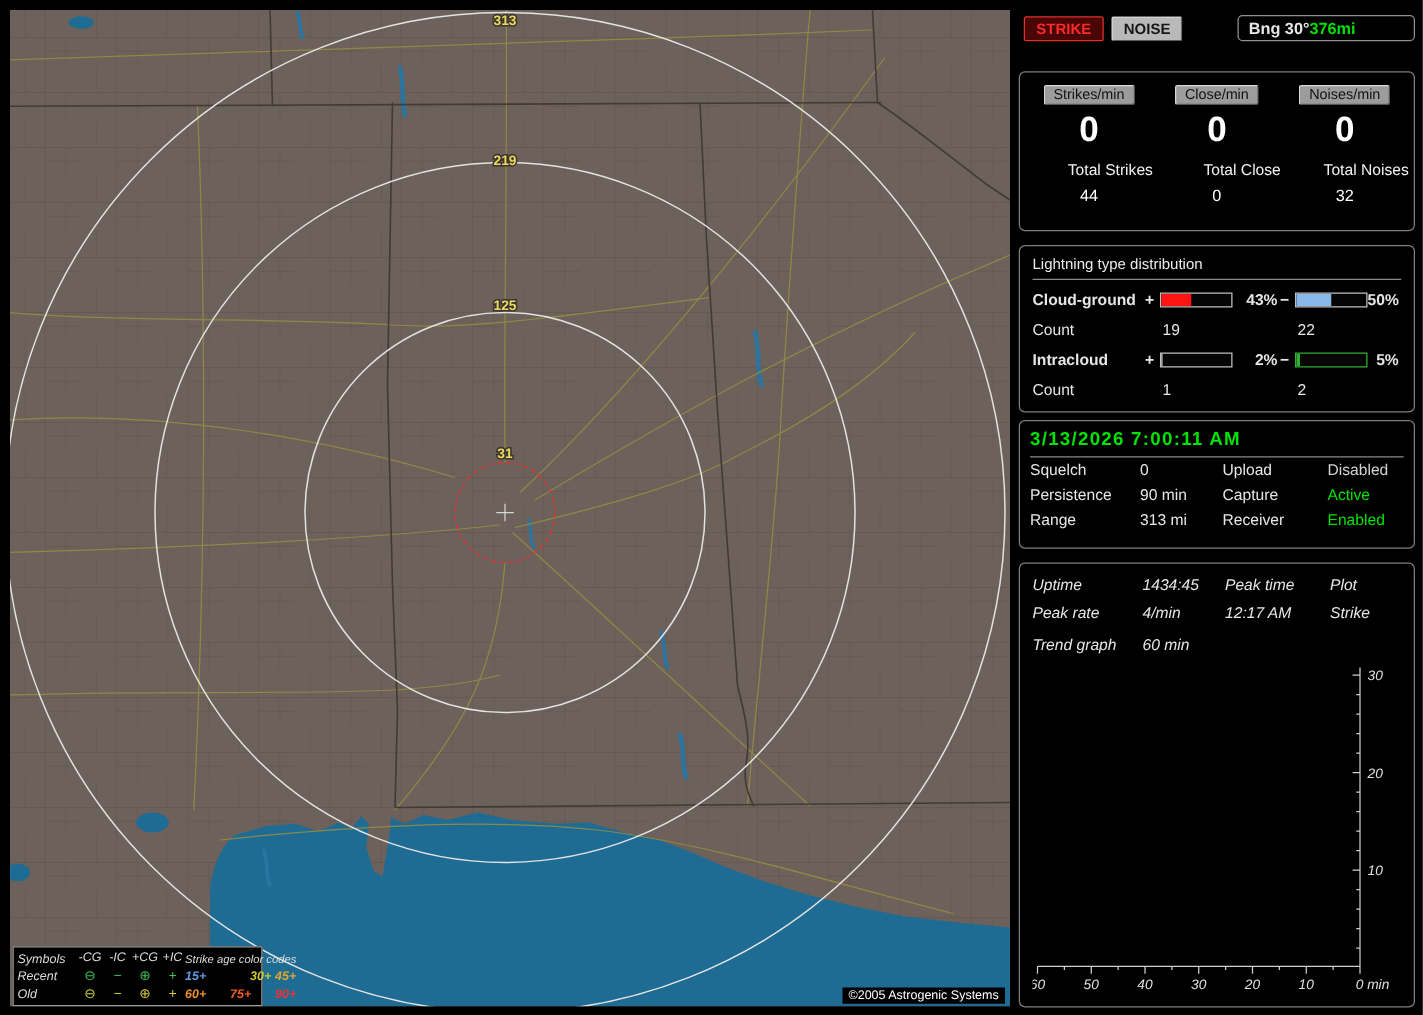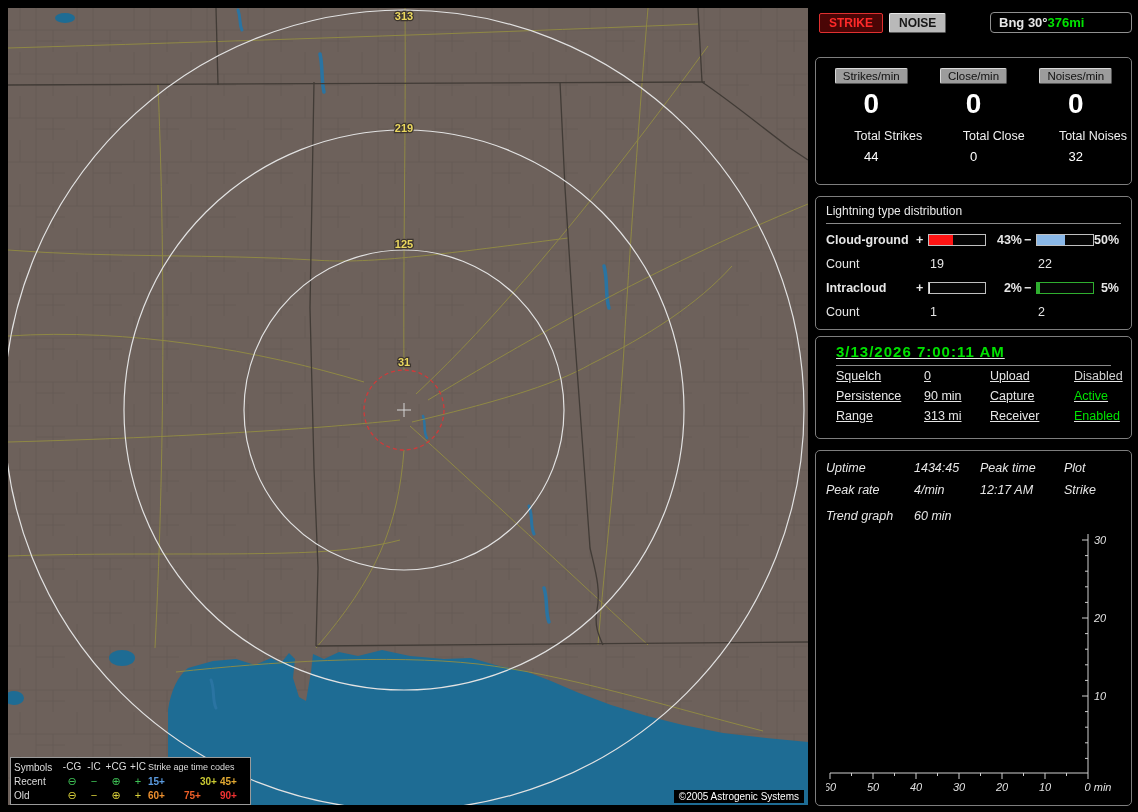--- a/index.html
+++ b/index.html
@@ -6,22 +6,22 @@
   body{width:1138px;height:812px;background:#000;position:relative;overflow:hidden;
        font-family:"Liberation Sans","DejaVu Sans",sans-serif;color:#e6e6e6;}
 
   
   .map-wrap{position:absolute;left:8px;top:8px;width:800px;height:797px;background:#6d615b;}
   .map-wrap svg{display:block;}
   .copyright{position:absolute;right:4px;bottom:2px;background:#000;color:#fff;
              font-size:10px;padding:1px 5px;white-space:nowrap;}
 
   
-  .legend{position:absolute;left:10px;top:757px;width:241px;background:#000;
-          border:1px solid #9a9a9a;font-size:10px;color:#dcdcdc;padding:2px 3px;box-sizing:border-box;}
+  .legend{position:absolute;left:10px;top:757px;width:200px;background:#000;
+          border:1px solid #9a9a9a;font-size:10px;color:#dcdcdc;padding:2px 3px;box-sizing:border-box;font-style:italic;}
   .lg-row{display:grid;grid-template-columns:46px 24px 20px 24px 20px 36px 36px 32px;
           align-items:center;height:14px;white-space:nowrap;}
   .lg-age-head{grid-column:6/span 3;font-size:9px;}
   .lg-sym{text-align:center;font-size:11px;line-height:10px;}
   .lg-age{font-weight:bold;}
 
   
   .panelbox{position:absolute;left:815px;width:317px;background:#000;
             border:1px solid #7e7e7e;border-radius:5px;box-sizing:border-box;}
 
@@ -45,21 +45,21 @@
   .p-dist{top:196px;height:134px;padding:7px 10px;}
   .dist-title{font-size:12px;color:#eaeaea;padding-bottom:5px;border-bottom:1px solid #8a8a8a;}
   .distgrid{display:grid;grid-template-columns:90px 12px 58px 38px 12px 58px 27px;
             align-items:center;row-gap:10px;margin-top:9px;font-size:12.5px;}
   .bold{font-weight:bold;}
   .bar{height:10px;border:1px solid #c0c0c0;background:#050505;position:relative;overflow:hidden;}
   .bar .fill{position:absolute;left:0;top:0;bottom:0;}
   .pct{font-weight:bold;text-align:right;padding-right:2px;}
   .cnt{padding-left:2px;}
 
-  .p-status{top:336px;height:103px;padding:6px 20px;text-decoration:underline;}
+  .p-status{top:336px;height:103px;padding:6px 8px;}
   .dt{font-size:15px;font-weight:bold;letter-spacing:1px;padding-bottom:5px;border-bottom:1px solid #8a8a8a;}
   .inforow{display:grid;grid-template-columns:88px 66px 84px 1fr;font-size:12.5px;height:20px;align-items:center;}
   .p-status .inforow:first-of-type{margin-top:5px;}
   .gray{color:#d2d2d2;}
 
   .p-trend{top:450px;height:356px;padding:6px 10px;font-style:italic;}
   .p-trend .inforow{height:22px;}
   .trendrow{display:grid;grid-template-columns:88px 1fr;font-size:12.5px;height:20px;align-items:center;margin-top:5px;}
   .chart{margin-top:2px;}
 </style>
@@ -142,21 +142,21 @@
   <div class="copyright">©2005 Astrogenic Systems</div>
 </div>
 
 <div class="legend">
   <div class="lg-row">
     <span>Symbols</span>
     <span class="lg-sym" style="font-size:10px">-CG</span>
     <span class="lg-sym" style="font-size:10px">-IC</span>
     <span class="lg-sym" style="font-size:10px">+CG</span>
     <span class="lg-sym" style="font-size:10px">+IC</span>
-    <span class="lg-age-head">Strike age time codes</span>
+    <span class="lg-age-head">Strike age color codes</span>
   </div>
   <div class="lg-row">
     <span>Recent</span>
     <span class="lg-sym" style="color: rgb(62, 193, 85);">⊖</span>
     <span class="lg-sym" style="color: rgb(62, 193, 85);">−</span>
     <span class="lg-sym" style="color: rgb(62, 193, 85);">⊕</span>
     <span class="lg-sym" style="color: rgb(62, 193, 85);">+</span>
     <span class="lg-age" style="color: rgb(91, 155, 224);">15+</span>
     <span class="lg-age" style="color: rgb(200, 200, 50); margin-left: 16px;">30+</span>
     <span class="lg-age" style="color: rgb(224, 168, 50);">45+</span>

